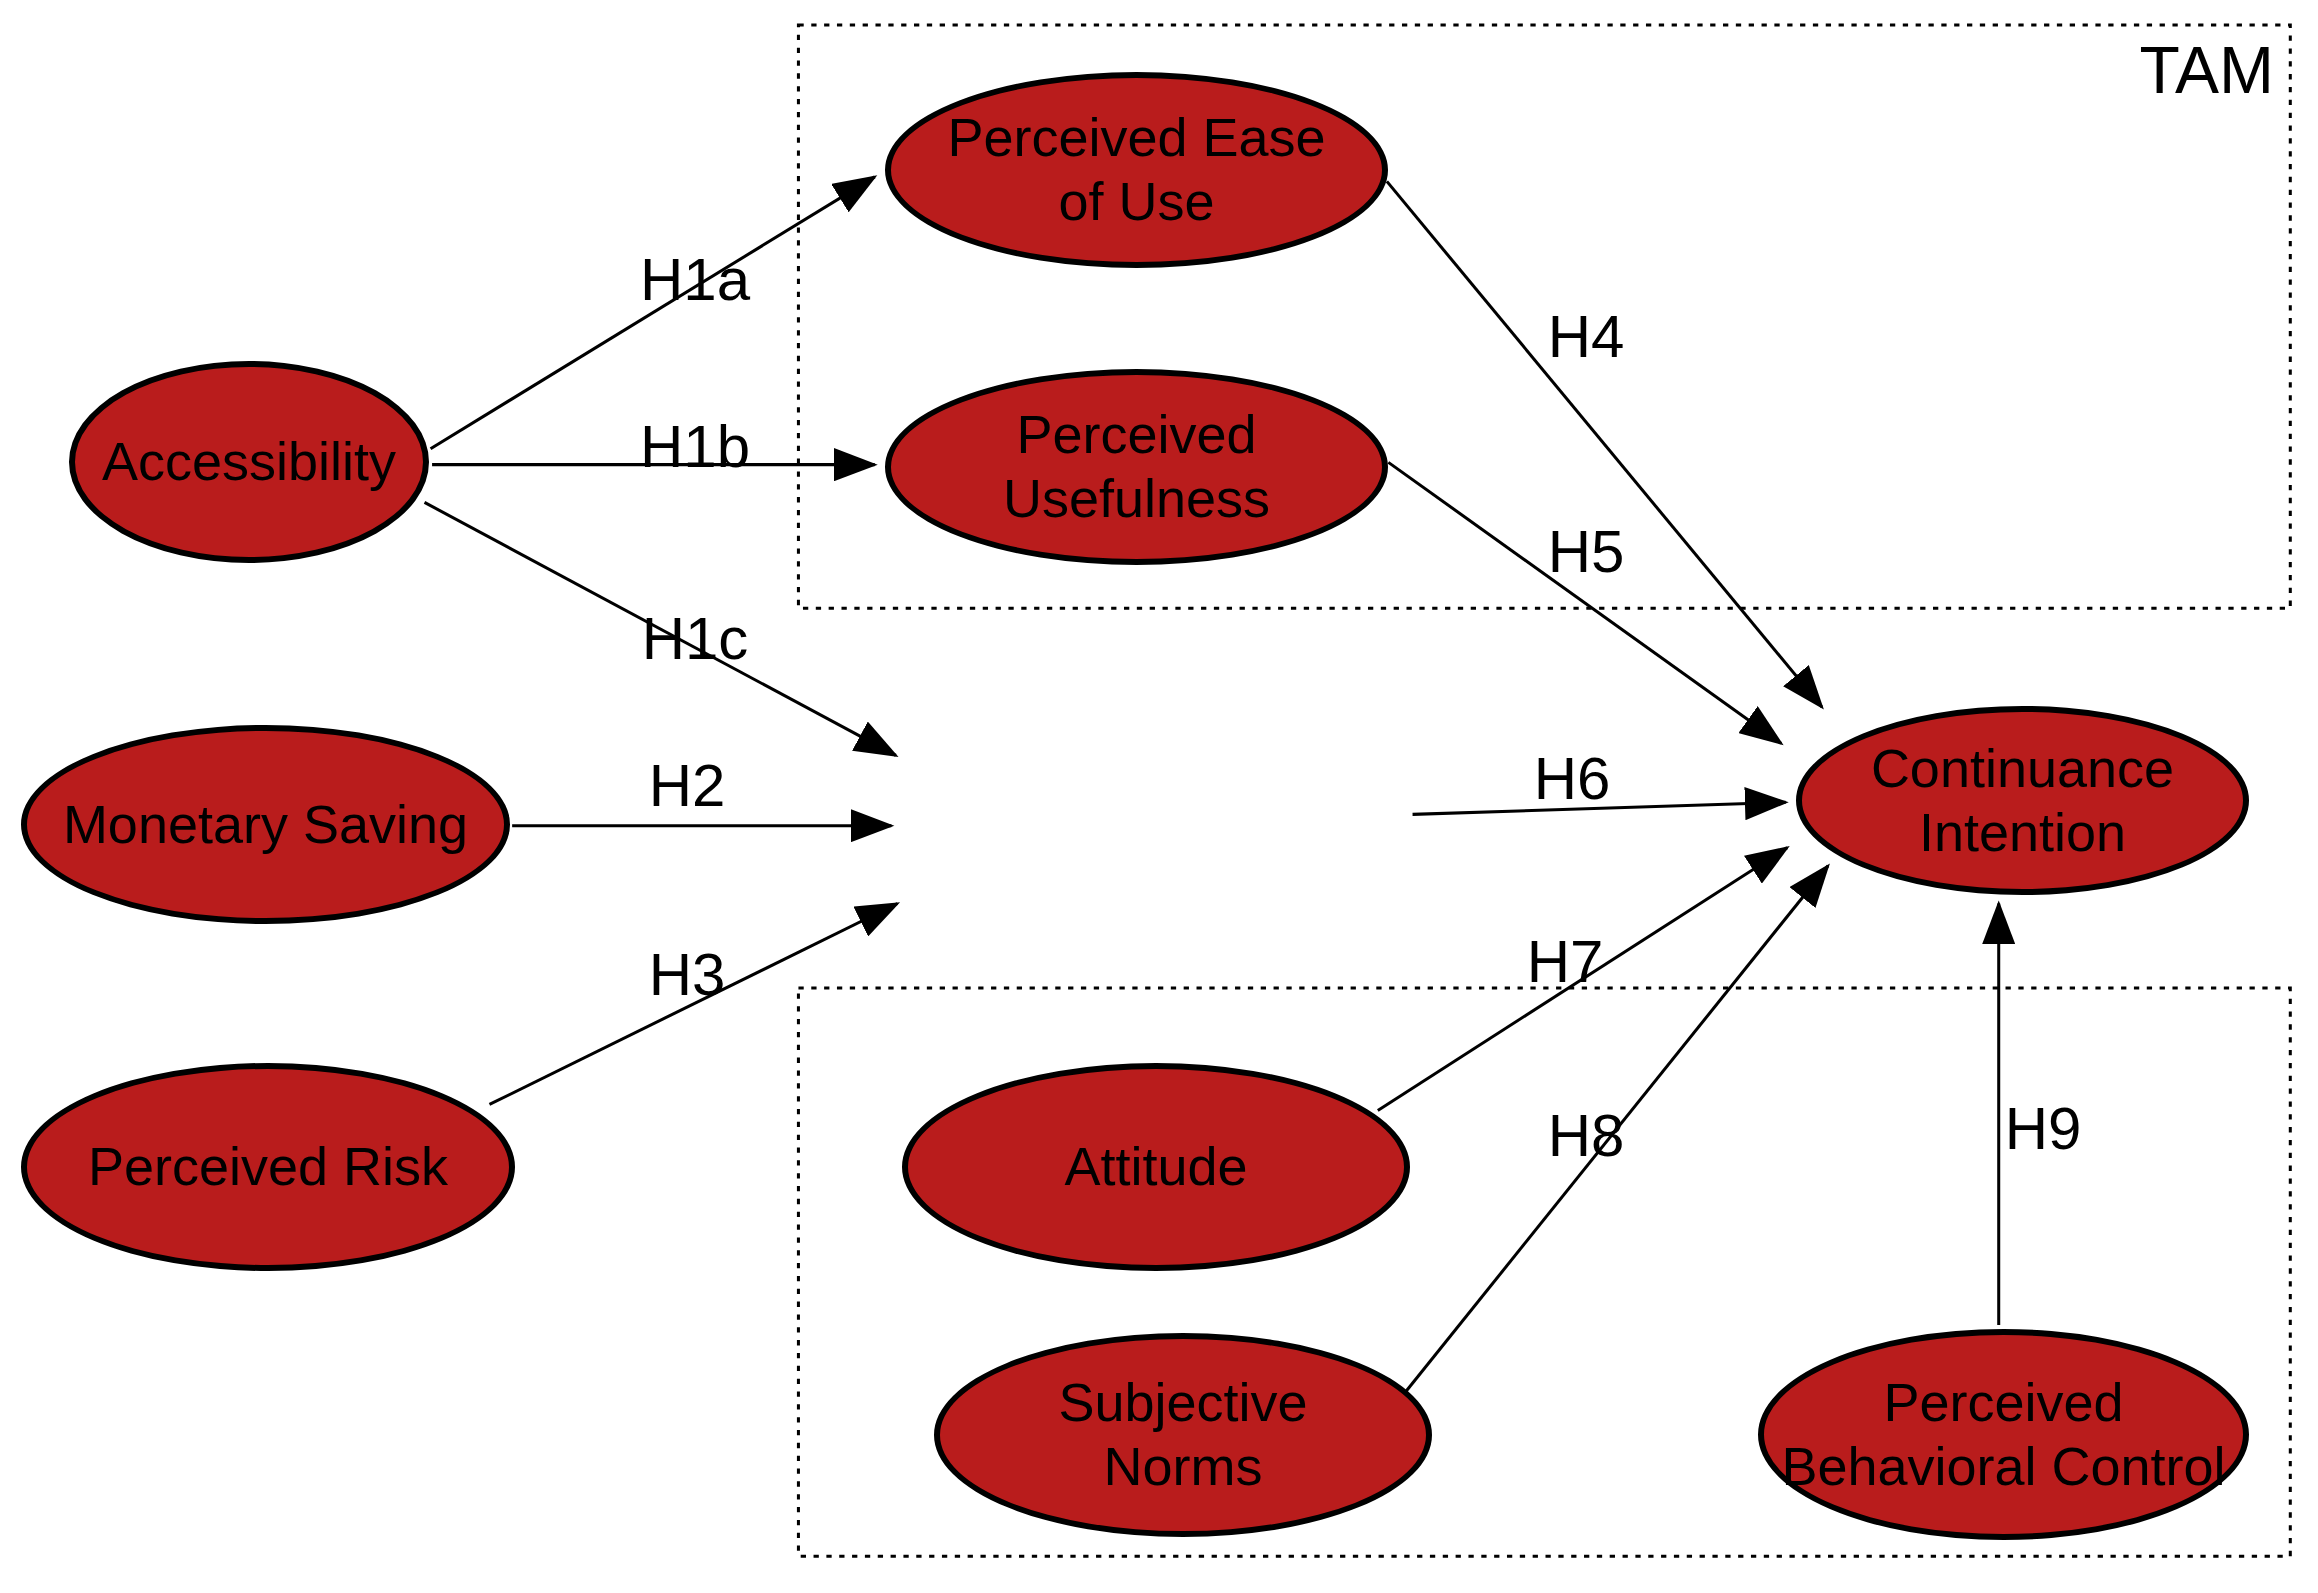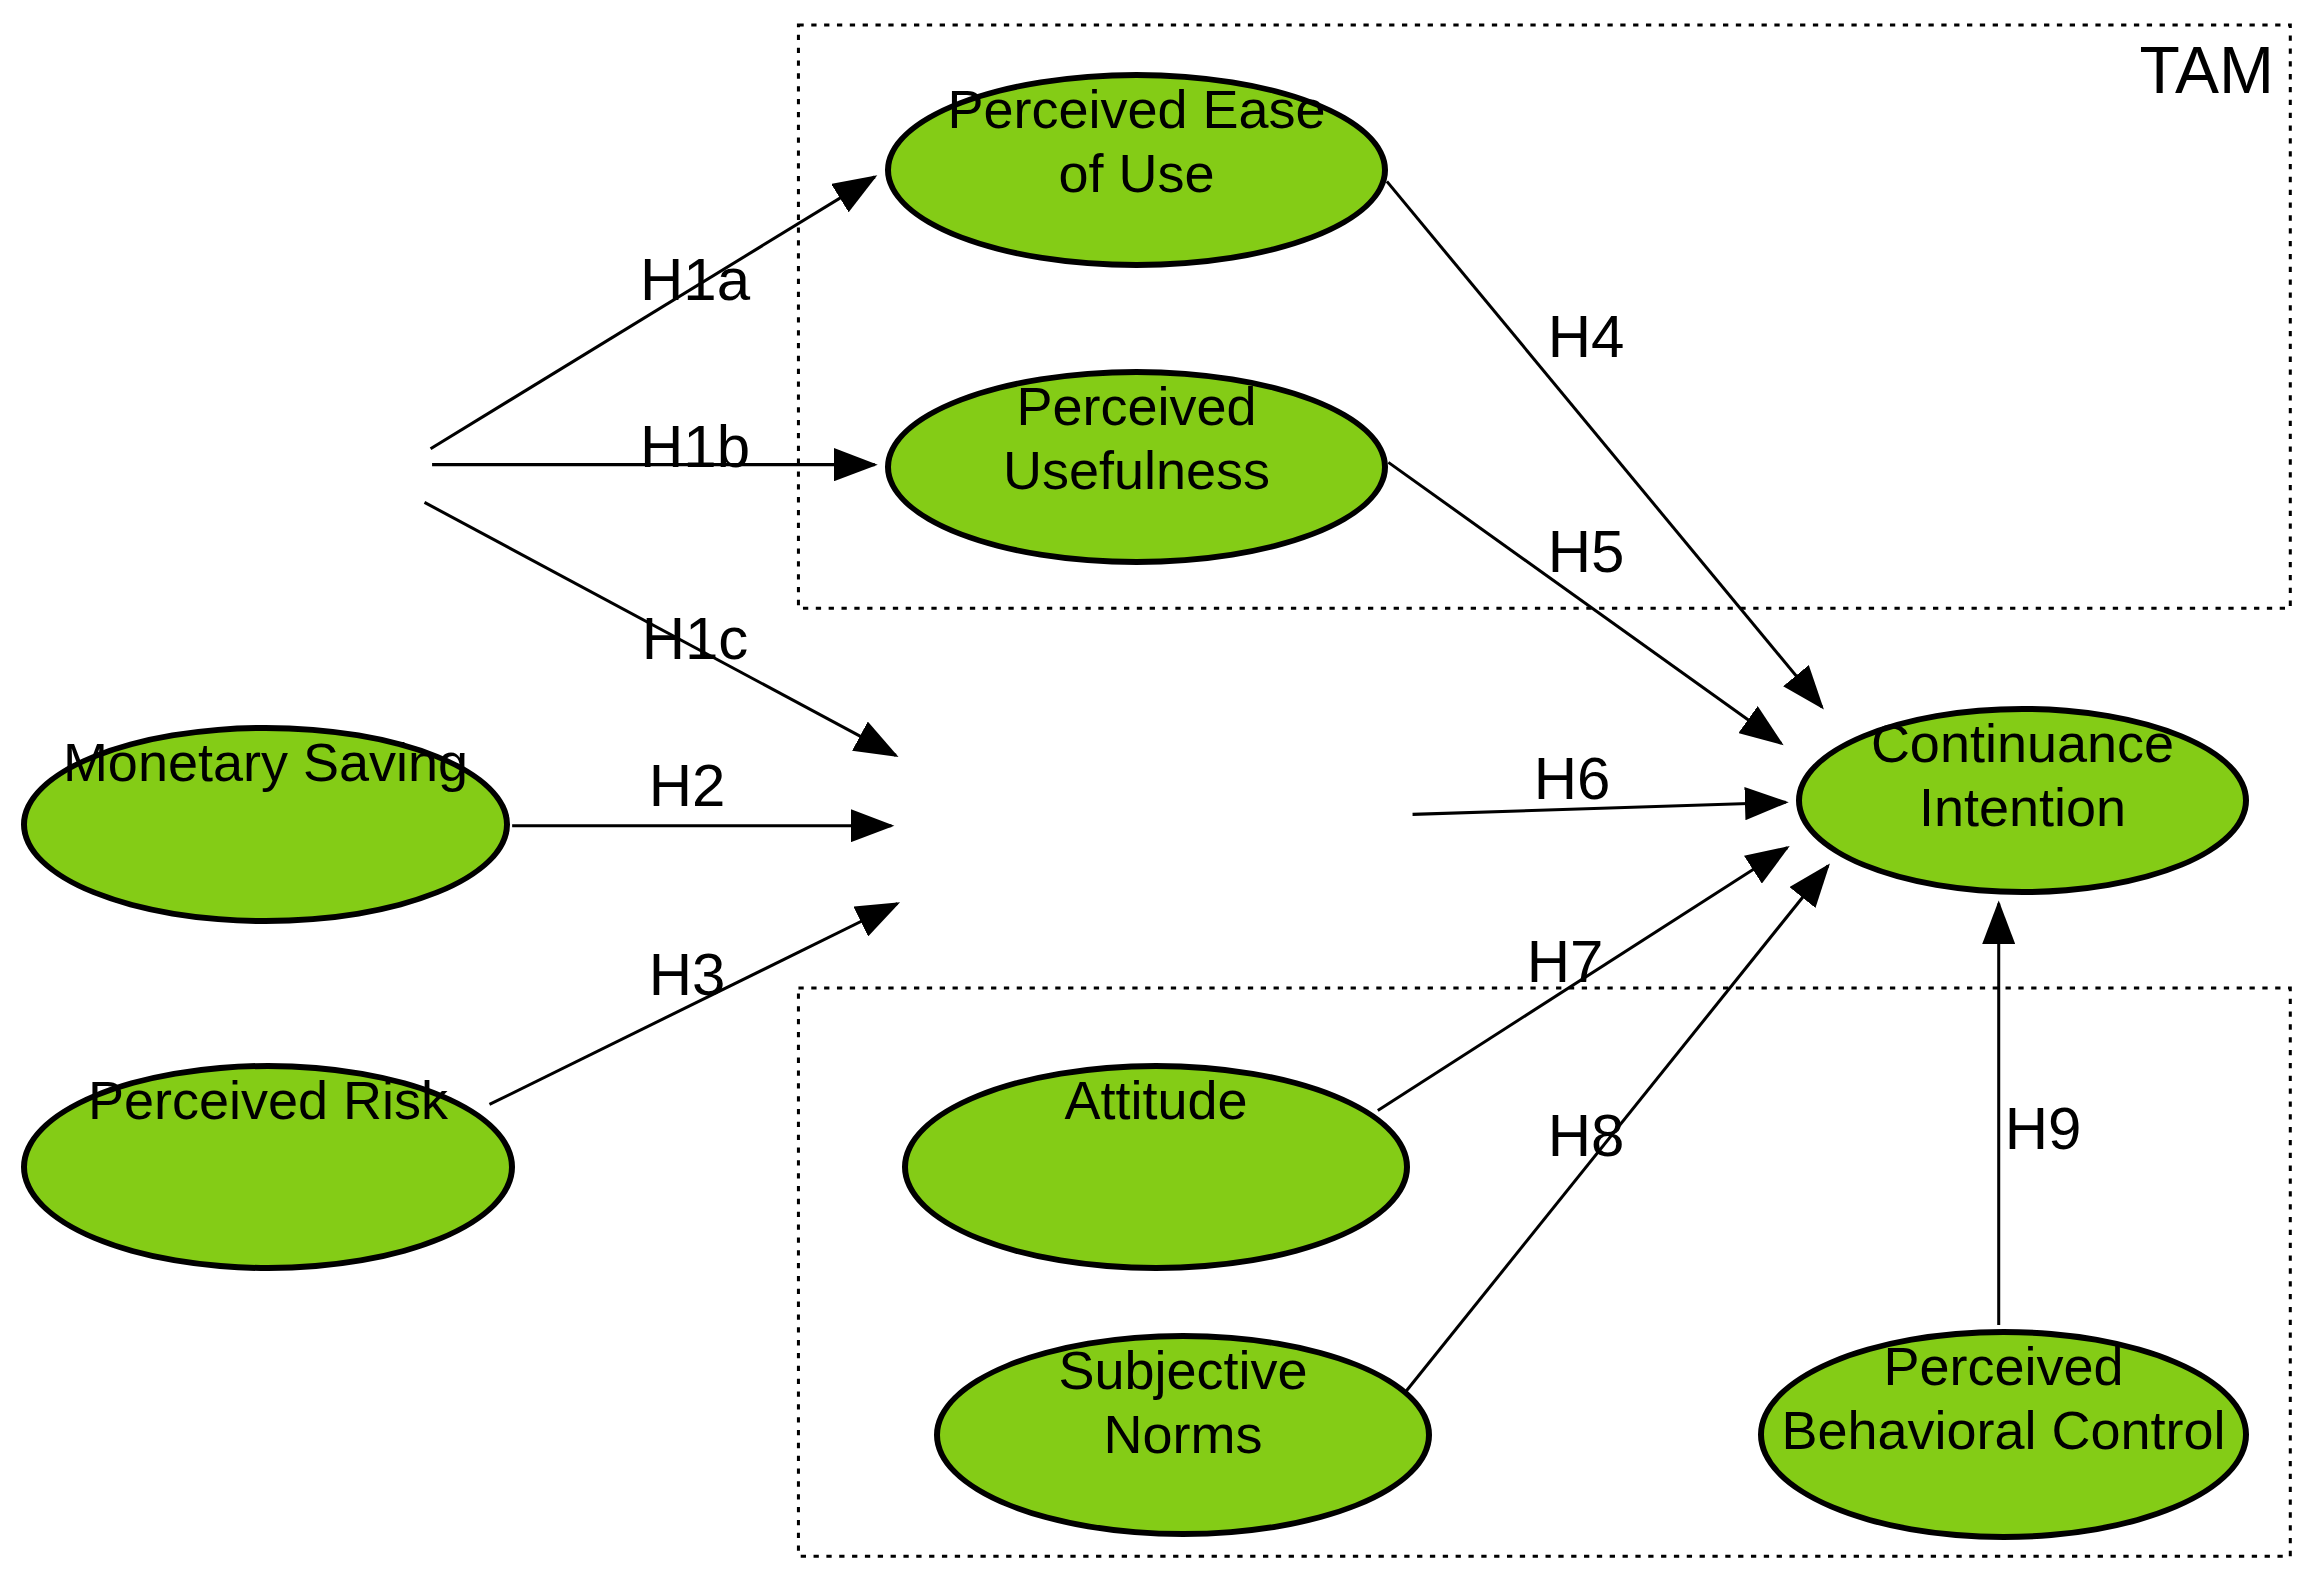--- a/index.html
+++ b/index.html
@@ -20,22 +20,23 @@
     left: 0; top: 0;
     width: 2319px;
     height: 1594px;
     z-index: 1;
   }
   .node {
     position: absolute;
     box-sizing: border-box;
     border: 6.8px solid #000000;
     border-radius: 50%;
-    background: #84cc16;
+    background: #b91c1c;
     display: flex;
+    align-items: center;
     justify-content: center;
     text-align: center;
     z-index: 2;
   }
   .node span {
     white-space: pre-line;
     font-size: 54px;
     line-height: 1.18;
     color: #000000;
   }
@@ -79,20 +80,23 @@
     <line x1="1836" y1="240" x2="2412" y2="936" stroke="#000000" stroke-width="4" marker-end="url(#arrow)"></line>
     <line x1="1838" y1="612" x2="2358" y2="984" stroke="#000000" stroke-width="4" marker-end="url(#arrow)"></line>
     <line x1="1870" y1="1078" x2="2364" y2="1062" stroke="#000000" stroke-width="4" marker-end="url(#arrow)"></line>
     <line x1="1824" y1="1470" x2="2366" y2="1122" stroke="#000000" stroke-width="4" marker-end="url(#arrow)"></line>
     <line x1="1850" y1="1856" x2="2420" y2="1146" stroke="#000000" stroke-width="4" marker-end="url(#arrow)"></line>
     <line x1="2646" y1="1754" x2="2646" y2="1196" stroke="#000000" stroke-width="4" marker-end="url(#arrow)"></line>
   </svg>
 
   <div class="grouplabel" style="left:2032px; top:32px; width:242px;">TAM</div>
 
+  <div class="node" style="left:69px; top:361px; width:360px; height:202px;">
+    <span>Accessibility</span>
+  </div>
 
   <div class="node" style="left:21px; top:725px; width:489px; height:199px;">
     <span>Monetary Saving</span>
   </div>
 
   <div class="node" style="left:21px; top:1063px; width:494px; height:208px;">
     <span>Perceived Risk</span>
   </div>
 
   <div class="node" style="left:885px; top:72px; width:503px; height:196px;">

